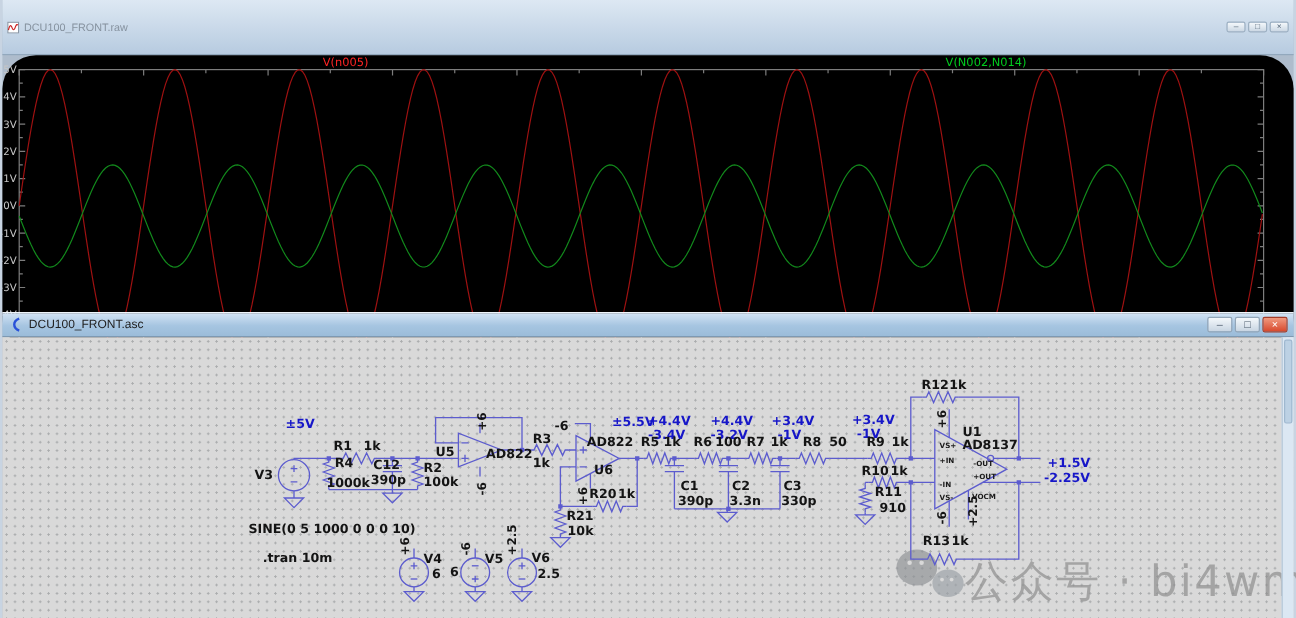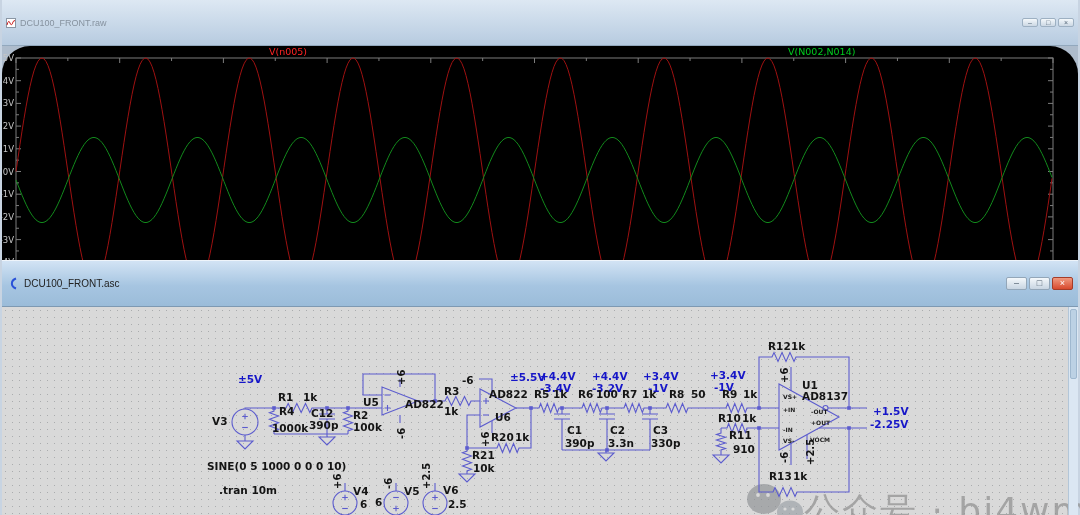--- a/index.html
+++ b/index.html
@@ -19,21 +19,21 @@
   #wave-svg{position:absolute;left:0;top:0;}
   .pframe{stroke:#7d7d7d;fill:none;stroke-width:1;}
   .tick{stroke:#7d7d7d;stroke-width:1;}
   text.axl{font:8.5px "DejaVu Sans",sans-serif;fill:#c6c6c6;}
   text.leg{font:9.5px "DejaVu Sans",sans-serif;}
   .trace{fill:none;stroke-width:1;}
 
   
   #schem-win{top:260px;height:255px;border-left:2px solid #c8d4e2;border-right:2px solid #c8d4e2;}
   #schem-title{height:19px;background:linear-gradient(#d2e3f4,#a6c5e1 55%,#9bbcd9);display:flex;align-items:center;
-      gap:5px;padding:13px 5px;border-bottom:1px solid #7e99b2;border-top:1px solid #eef4fa;}
+      gap:5px;padding:0 5px;border-bottom:1px solid #7e99b2;border-top:1px solid #eef4fa;}
   #schem-title .t{font-size:10px;color:#222;flex:1;white-space:nowrap;}
   .wbtn2{width:21px;height:13px;font-size:9px;line-height:11px;text-align:center;color:#4a5a6a;
       background:linear-gradient(#f4f8fb,#c8d5e2);border:1px solid #93a6b8;border-radius:2px;box-sizing:border-box;}
   .close2{background:linear-gradient(#f0997f,#d84a2e);color:#fff;border-color:#a53c28;}
   #schem-client{height:236px;position:relative;background-color:#d9d9d9;
       background-image:radial-gradient(circle,#aaacae 0.9px,rgba(0,0,0,0) 1px);background-size:7px 7px;}
   #schem-svg{position:absolute;left:0;top:0;}
   #scrollbar{position:absolute;right:0;top:0;width:9px;height:236px;background:#dbe7f3;border-left:1px solid #b3c6d8;}
   #scroll-thumb{position:absolute;left:1px;top:2px;width:7px;height:70px;background:#bcd1e4;border:1px solid #9fb8cf;border-radius:2px;box-sizing:border-box;}
 

